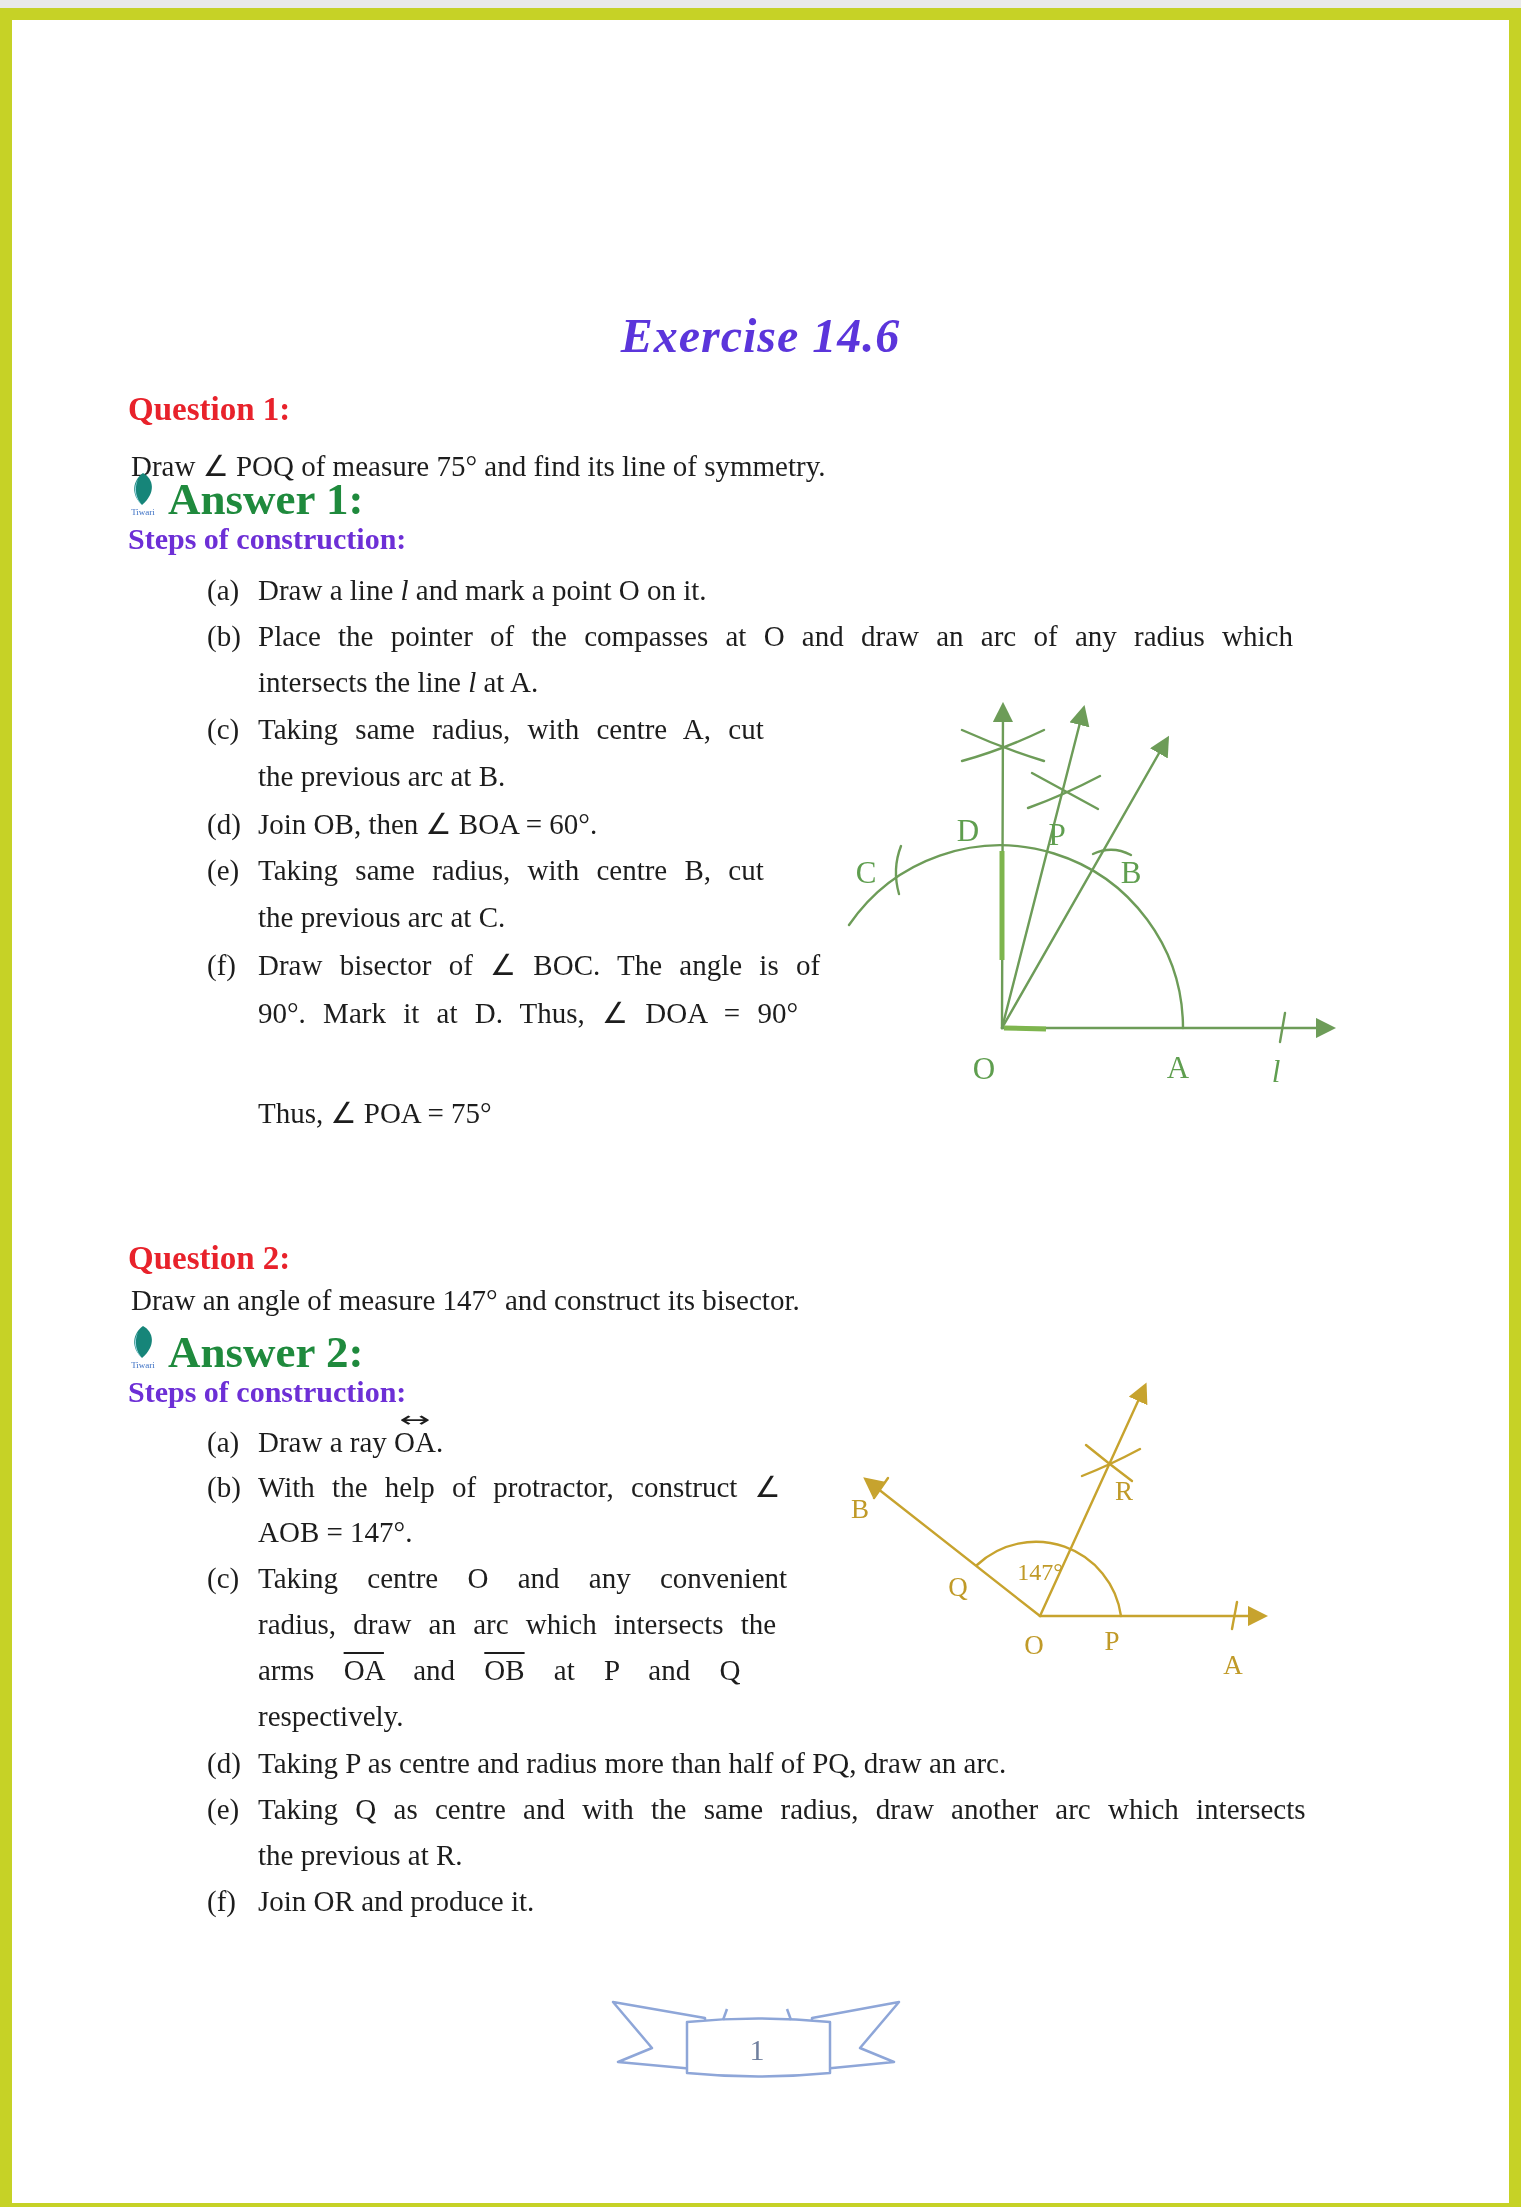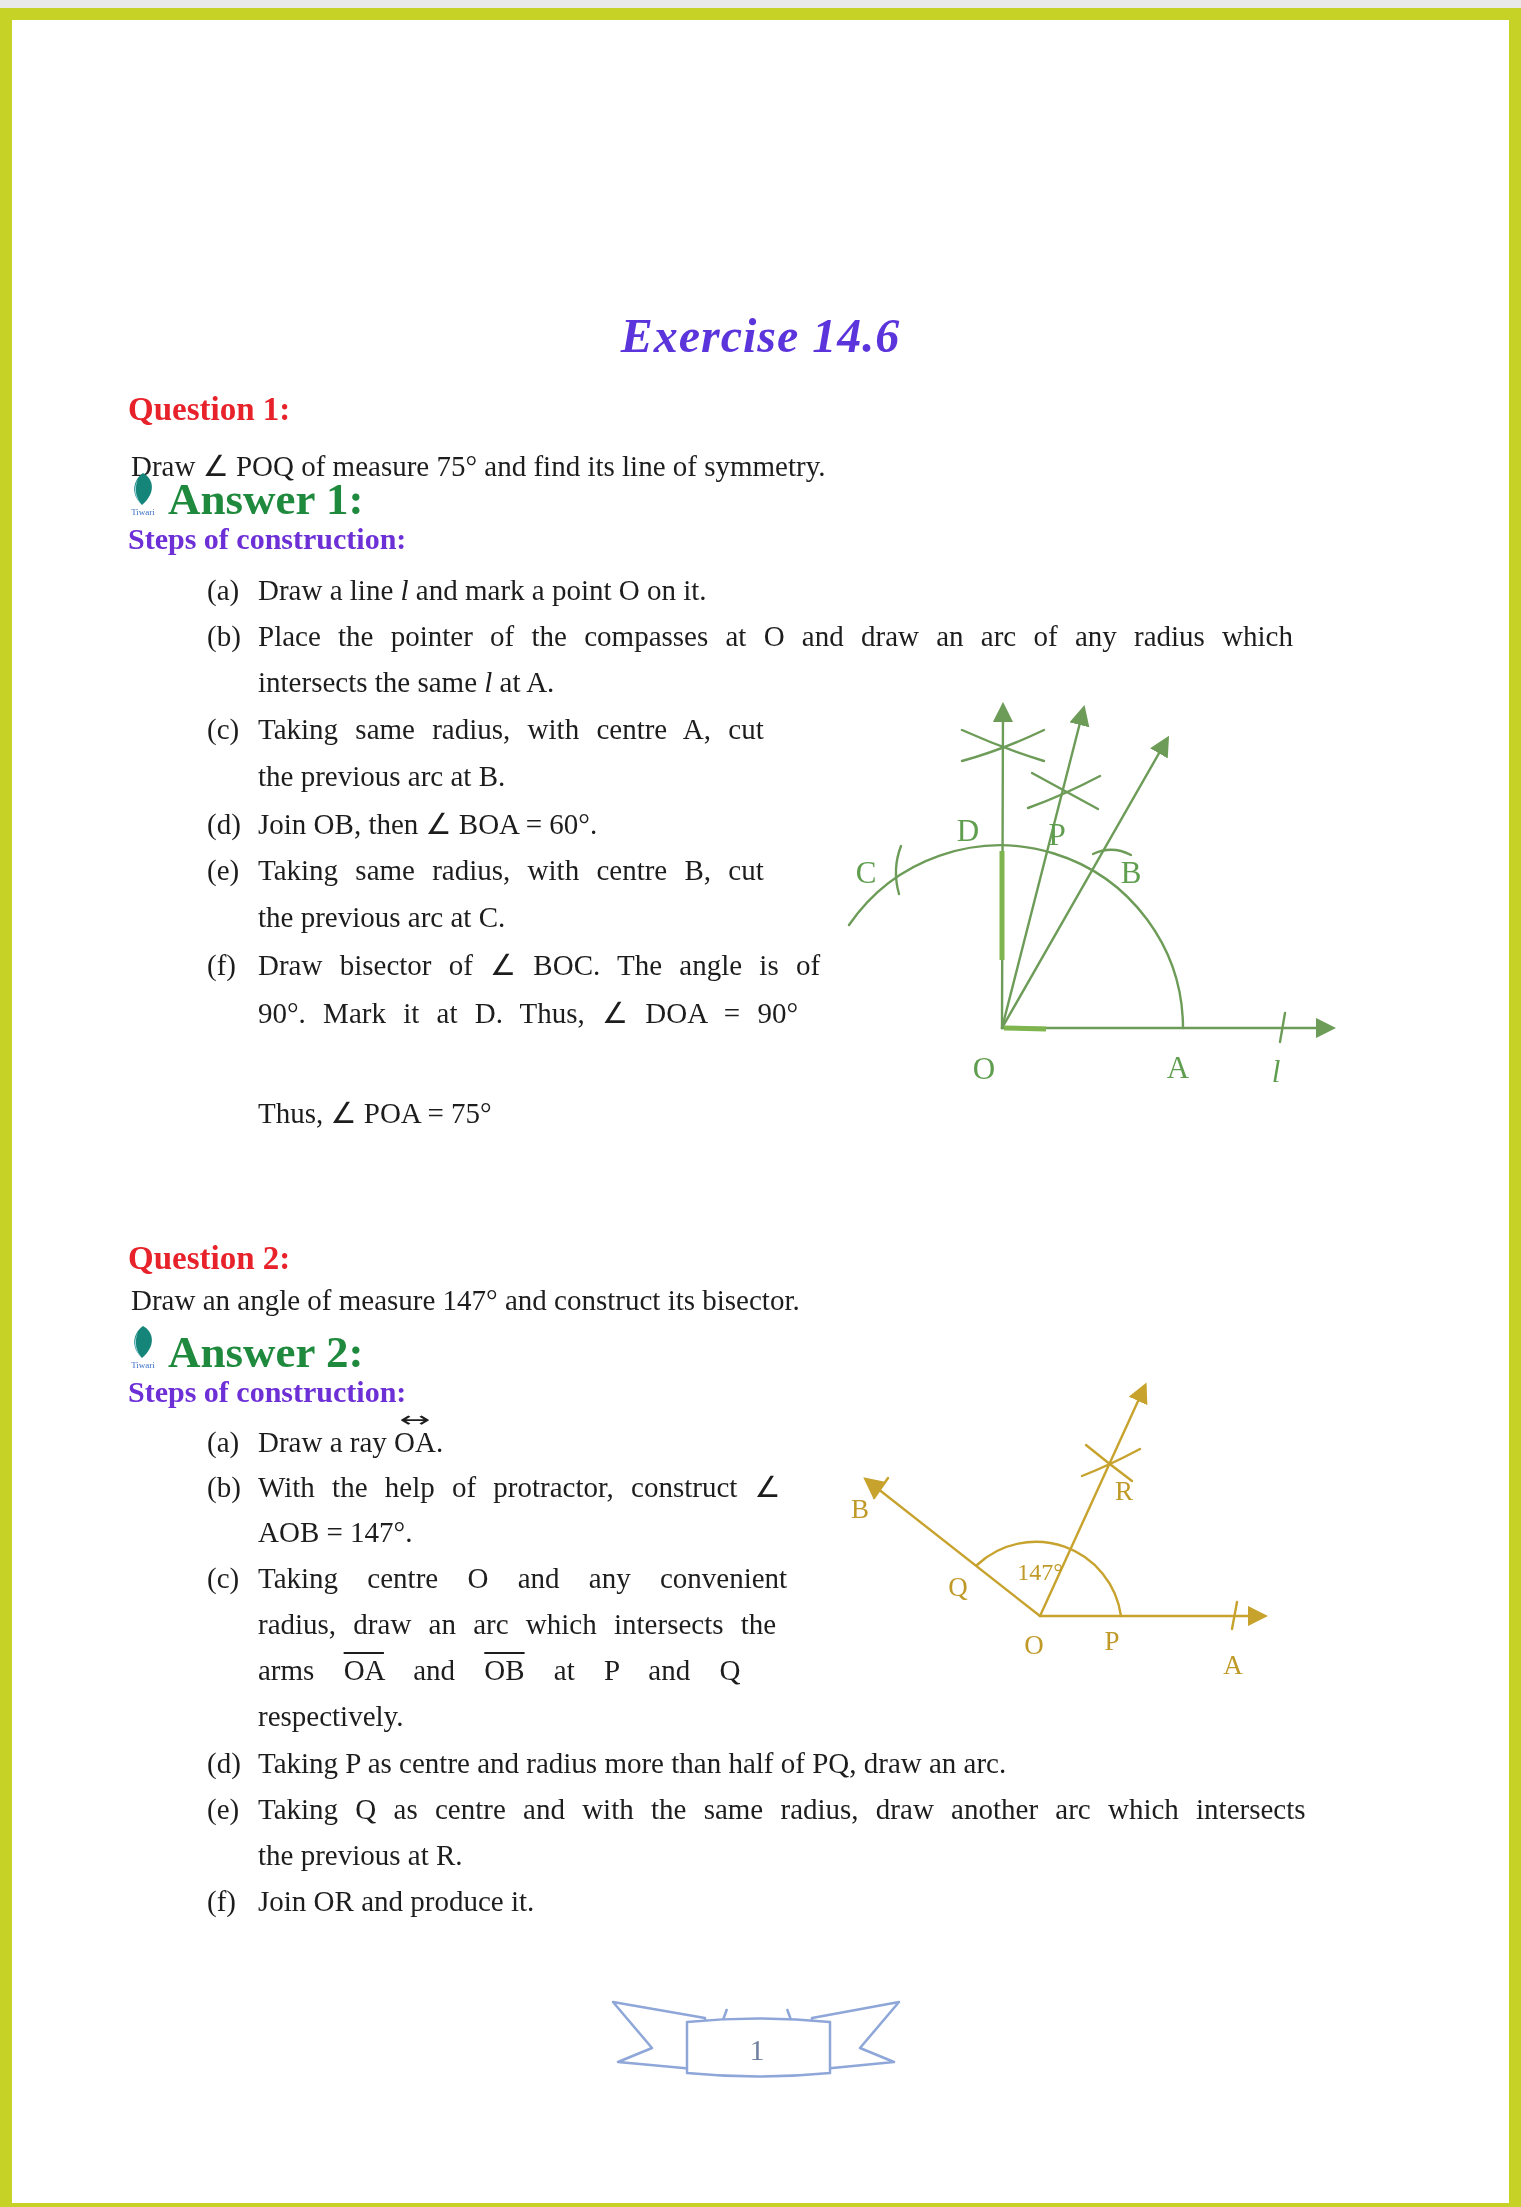--- a/index.html
+++ b/index.html
@@ -55,21 +55,21 @@
 
   <div class="steps-head" style="top:514px">Steps of construction:</div>
 
   <div class="line" style="top:566px">
     <span class="lbl">(a)</span><span>Draw a line </span><span class="it">l</span><span> and mark a point O on it.</span>
   </div>
   <div class="line wsA" style="top:612px">
     <span class="lbl">(b)</span><span>Place the pointer of the compasses at O and draw an arc of any radius which</span>
   </div>
   <div class="line cont" style="top:658px">
-    <span>intersects the same </span><span class="it">l</span><span> at A.</span>
+    <span>intersects the line </span><span class="it">l</span><span> at A.</span>
   </div>
   <div class="line wsA" style="top:705px">
     <span class="lbl">(c)</span><span>Taking same radius, with centre A, cut</span>
   </div>
   <div class="line cont" style="top:752px">
     <span>the previous arc at B.</span>
   </div>
   <div class="line" style="top:799px">
     <span class="lbl">(d)</span><span>Join OB, then ∠ BOA = 60°.</span>
   </div>

